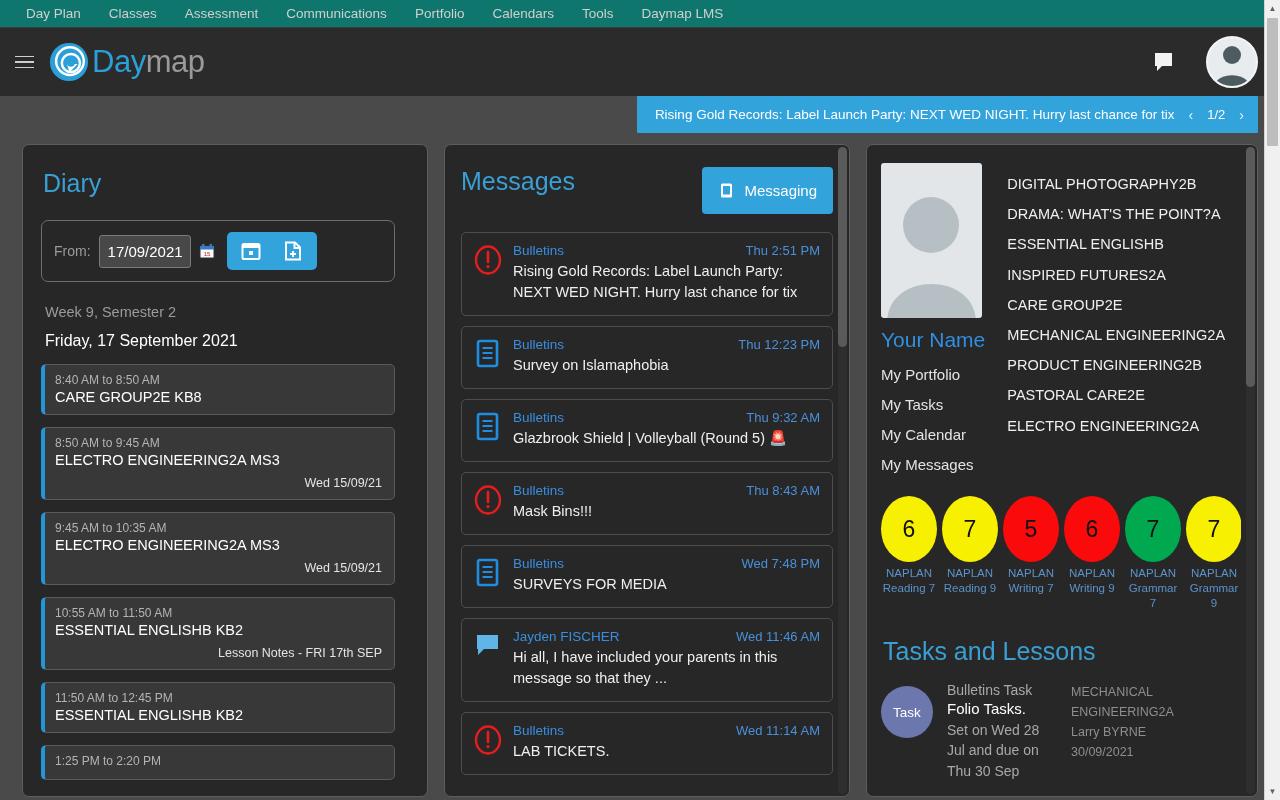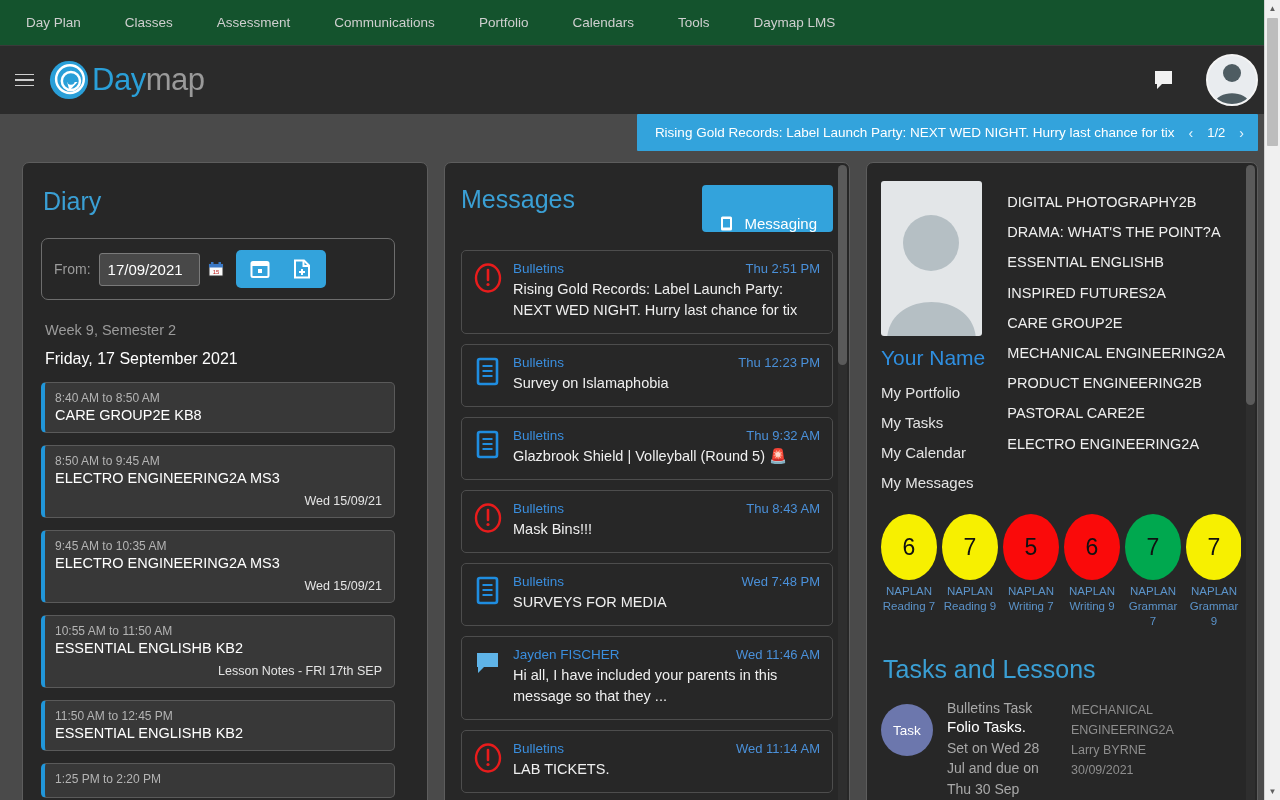--- a/index.html
+++ b/index.html
@@ -7,26 +7,26 @@
   body {
     background: #4a4a4a;
     font-family: "Liberation Sans", sans-serif;
     color: #e8e8e8;
     font-size: 14px;
   }
   .page { position: relative; width: 1280px; height: 800px; }
 
   
   .topnav {
-    height: 46px;
-    background: #14532d;
+    height: 28px;
+    background: #0f766e;
     display: flex;
     align-items: center;
     padding-left: 12px;
-    gap: 16px;
+    gap: 0px;
     border-bottom: 1px solid #3a3a3a;
   }
   .topnav .nav-item {
     color: #cfcfcf;
     font-size: 13.5px;
     padding: 0 14px;
     line-height: 28px;
     cursor: pointer;
     white-space: nowrap;
   }
@@ -101,21 +101,21 @@
   .diary-title { margin: 0 0 22px 2px; }
   .date-box {
     border: 1px solid #6d6d6d; border-radius: 7px;
     height: 62px; display: flex; align-items: center;
     padding: 0 12px; gap: 8px; margin-bottom: 22px;
   }
   .from-label { color: #9b9b9b; font-size: 14px; }
   .date-input {
     background: #484848; border: 1px solid #7a7a7a; border-radius: 3px;
     color: #fff; font-size: 15px; font-family: "Liberation Sans", sans-serif;
-    padding: 6px 8px; width: 101px; height: 33px;
+    padding: 6px 8px; width: 92px; height: 33px;
   }
   .cal-mini { width: 16px; height: 16px; cursor: pointer; }
   .blue-btns {
     background: #33a3dc; border-radius: 5px; height: 38px;
     display: flex; align-items: center; gap: 22px; padding: 0 14px;
     margin-left: 4px;
   }
   .blue-btns svg { cursor: pointer; }
   .wk { color: #9b9b9b; font-size: 14.5px; margin: 0 0 12px 4px; }
   .daydate { color: #fff; font-size: 16px; margin: 0 0 14px 4px; }
@@ -131,21 +131,21 @@
   }
   .event .time { color: #b4b4b4; font-size: 12px; margin-bottom: 2px; }
   .event .name { color: #fff; font-size: 14.5px; }
   .event .meta { color: #e4e4e4; font-size: 12.5px; text-align: right; margin-top: 8px; }
 
   
   .msgs-inner { padding: 22px 16px 0 16px; }
   .msgs-head { display: flex; align-items: flex-start; justify-content: space-between; margin-bottom: 18px; }
   .messaging-btn {
     background: #33a3dc; color: #fff; border: none; border-radius: 4px;
-    height: 47px; padding: 0 16px; display: flex; align-items: flex-end; gap: 9px;
+    height: 47px; padding: 0 16px; display: flex; align-items: center; gap: 9px;
     font-size: 15px; cursor: pointer; font-family: "Liberation Sans", sans-serif;
   }
   .msg {
     border: 1px solid #4d4d4d; border-radius: 5px;
     padding: 10px 12px 12px 12px; margin-bottom: 10px;
     display: flex; gap: 11px;
   }
   .msg-icon { flex: 0 0 28px; padding-top: 2px; }
   .msg-body { flex: 1; min-width: 0; }
   .msg-top { display: flex; justify-content: space-between; align-items: baseline; gap: 18px; }

